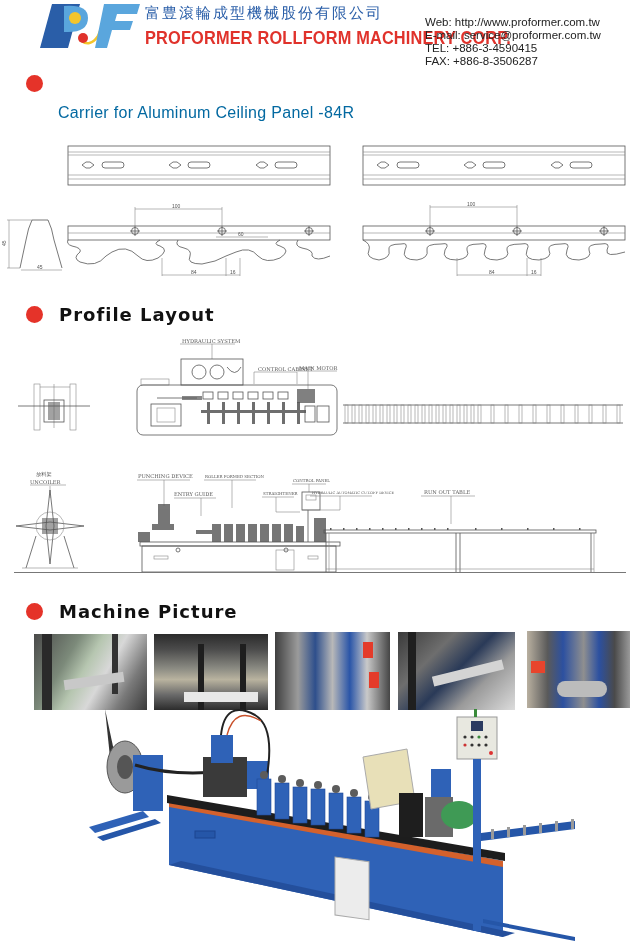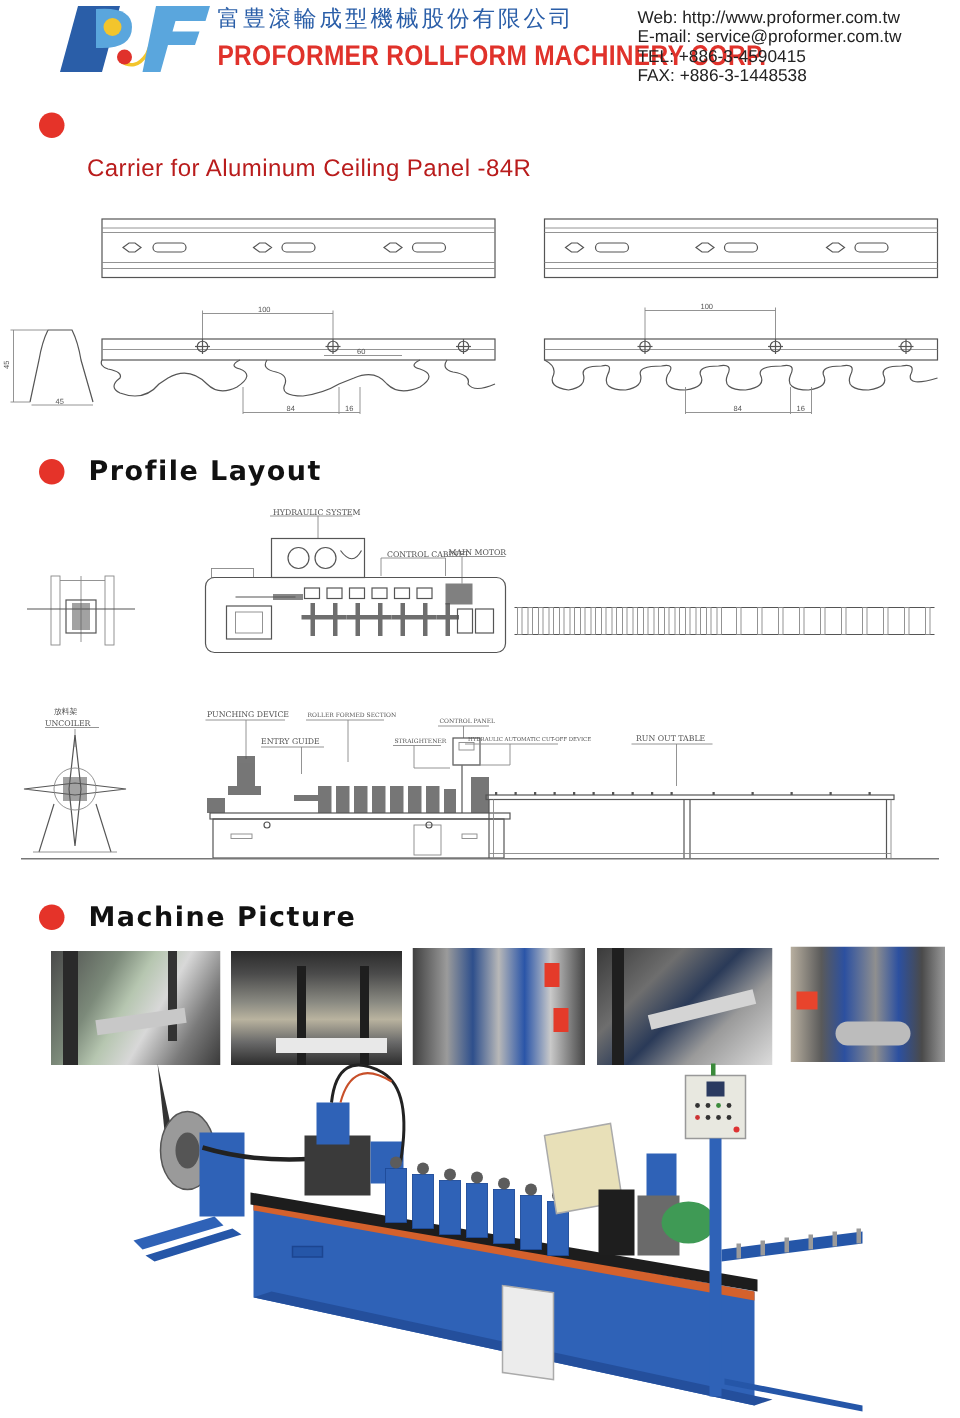--- a/index.html
+++ b/index.html
@@ -5,28 +5,28 @@
     * { box-sizing: border-box; margin: 0; padding: 0; }
     html, body { width: 640px; height: 945px; background: #ffffff; overflow: hidden; }
     body { position: relative; font-family: "Liberation Sans", sans-serif; color: #111; }
 
     .abs { position: absolute; }
 
     
     .logo { left: 38px; top: 2px; width: 102px; height: 48px; }
     .company-cn { left: 145px; top: 0px; font-family: Liberation Sans, sans-serif; font-size: 15px; color: #2a5ea8; letter-spacing: 2px; white-space: nowrap; line-height: 26px; }
     .company-en { left: 145px; top: 27px; font-family: "Liberation Sans", sans-serif; font-weight: bold; font-size: 19px; color: #e0322b; white-space: nowrap; transform: scaleX(0.86); transform-origin: left top; letter-spacing: 0.2px; line-height: 22px; }
-    .contact { left: 425px; top: 6px; font-size: 11.5px; line-height: 13px; color: #222; white-space: nowrap; }
+    .contact { left: 425px; top: 16px; font-size: 11.5px; line-height: 13px; color: #222; white-space: nowrap; }
     .contact div { height: 13px; }
 
     
     .section-head { display: flex; align-items: center; }
     .bullet { width: 17px; height: 17px; border-radius: 50%; background: #e53329; margin-right: 16px; }
     .section-title { font-family: "DejaVu Sans", sans-serif; font-weight: bold; font-size: 18px; color: #111; letter-spacing: 1px; }
-    .subtitle { left: 58px; top: 104px; font-size: 16px; color: #b91c1c; letter-spacing: 0.3px; }
+    .subtitle { left: 58px; top: 104px; font-size: 16px; color: #0369a1; letter-spacing: 0.3px; }
 
     svg { position: absolute; overflow: visible; }
     .cad { stroke: #555; fill: none; stroke-width: 0.8; }
     .cad-lt { stroke: #888; fill: none; stroke-width: 0.6; }
     .cad-fill { fill: #555; stroke: none; }
     .cad-text { font-family: "DejaVu Serif", serif; font-size: 5.2px; fill: #555; }
     .dim-text { font-family: "Liberation Sans", sans-serif; font-size: 5px; fill: #555; }
 
     
     .photo { position: absolute; overflow: hidden; }
@@ -48,21 +48,21 @@
 
     <polygon points="66,2 102,2 99,12 79,12 77,19 95,19 92,28 74,28 69,46 57,46" fill="#5aa6dd"></polygon>
   </svg>
 </div>
 <div class="abs company-cn">富豊滾輪成型機械股份有限公司</div>
 <div class="abs company-en">PROFORMER ROLLFORM MACHINERY CORP.</div>
 <div class="abs contact">
   <div>Web: http://www.proformer.com.tw</div>
   <div>E-mail: service@proformer.com.tw</div>
   <div>TEL: +886-3-4590415</div>
-  <div>FAX: +886-3-1448538</div>
+  <div>FAX: +886-8-3506287</div>
 </div>
 
 <div class="abs section-head" style="left:26px; top:75px;">
   <span class="bullet"></span>
 </div>
 <div class="abs subtitle">Carrier for Aluminum Ceiling Panel -84R</div>
 
 <svg style="left:68px; top:146px;" width="262" height="40">
   <rect x="0" y="0" width="262" height="39" class="cad"></rect>
   <line x1="0" y1="6" x2="262" y2="6" class="cad-lt"></line>

